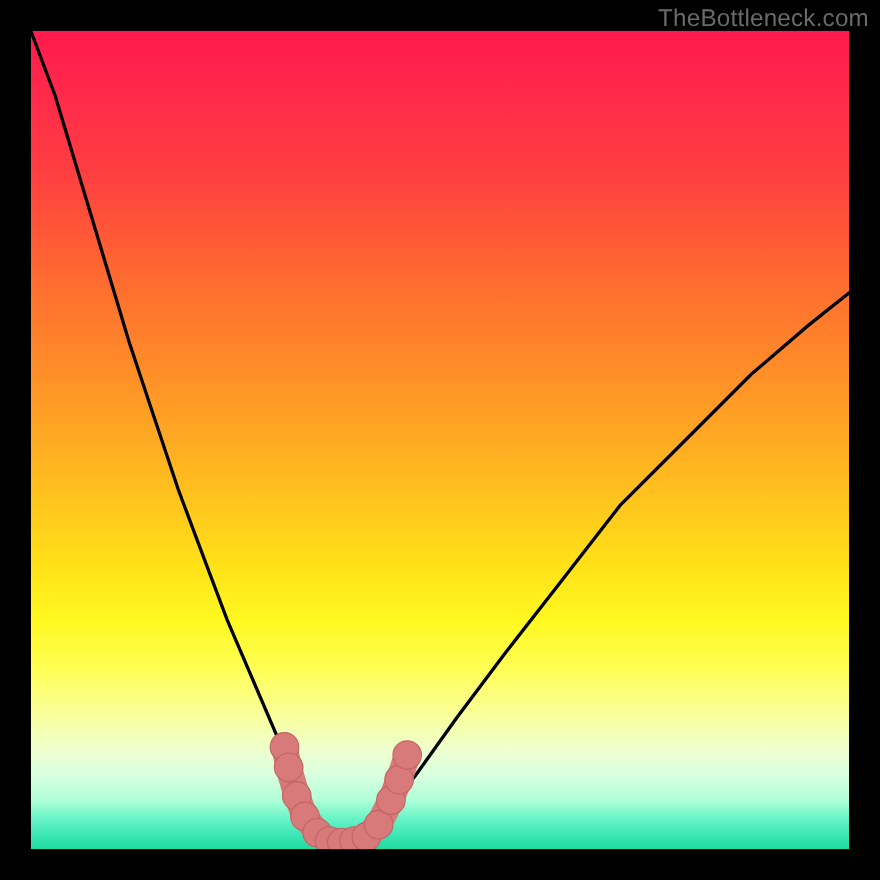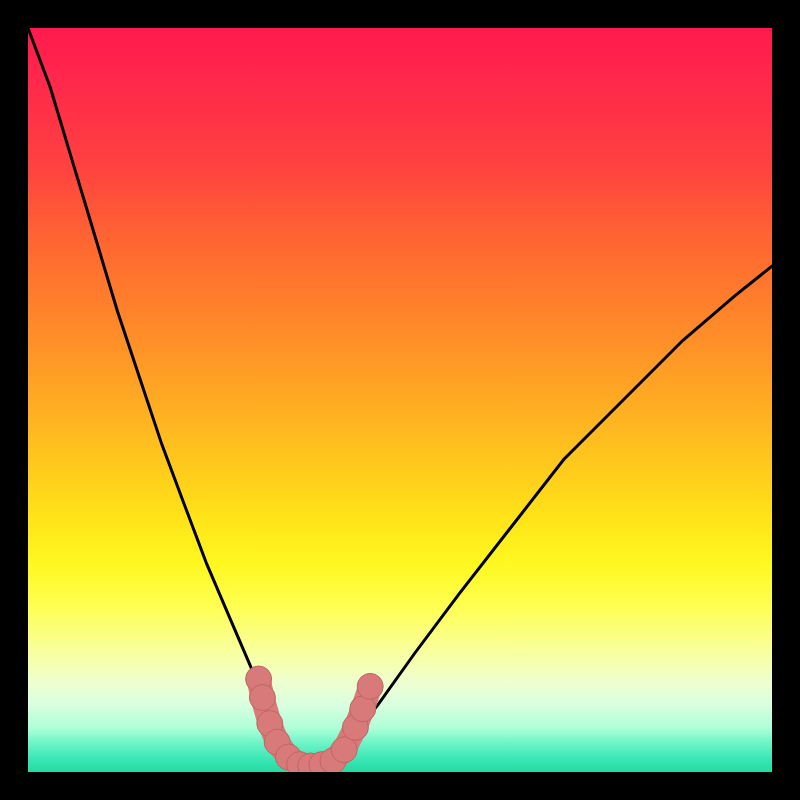--- a/index.html
+++ b/index.html
@@ -83,13 +83,14 @@
           <circle cx="282.7" cy="738.0" r="13" fill="#d97a7a" stroke="#c06464" stroke-width="1"></circle>
           <circle cx="293.9" cy="736.6" r="13" fill="#d97a7a" stroke="#c06464" stroke-width="1"></circle>
           <circle cx="305.0" cy="732.8" r="13" fill="#d97a7a" stroke="#c06464" stroke-width="1"></circle>
           <circle cx="316.2" cy="721.7" r="13" fill="#d97a7a" stroke="#c06464" stroke-width="1"></circle>
           <circle cx="327.4" cy="699.4" r="13" fill="#d97a7a" stroke="#c06464" stroke-width="1"></circle>
           <circle cx="334.8" cy="680.8" r="13" fill="#d97a7a" stroke="#c06464" stroke-width="1"></circle>
           <circle cx="342.2" cy="658.4" r="13" fill="#d97a7a" stroke="#c06464" stroke-width="1"></circle>
         </g>
     </svg>
   </div>
+  <div class="watermark">TheBottleneck.com</div>
 </div>
 
 </body></html>

